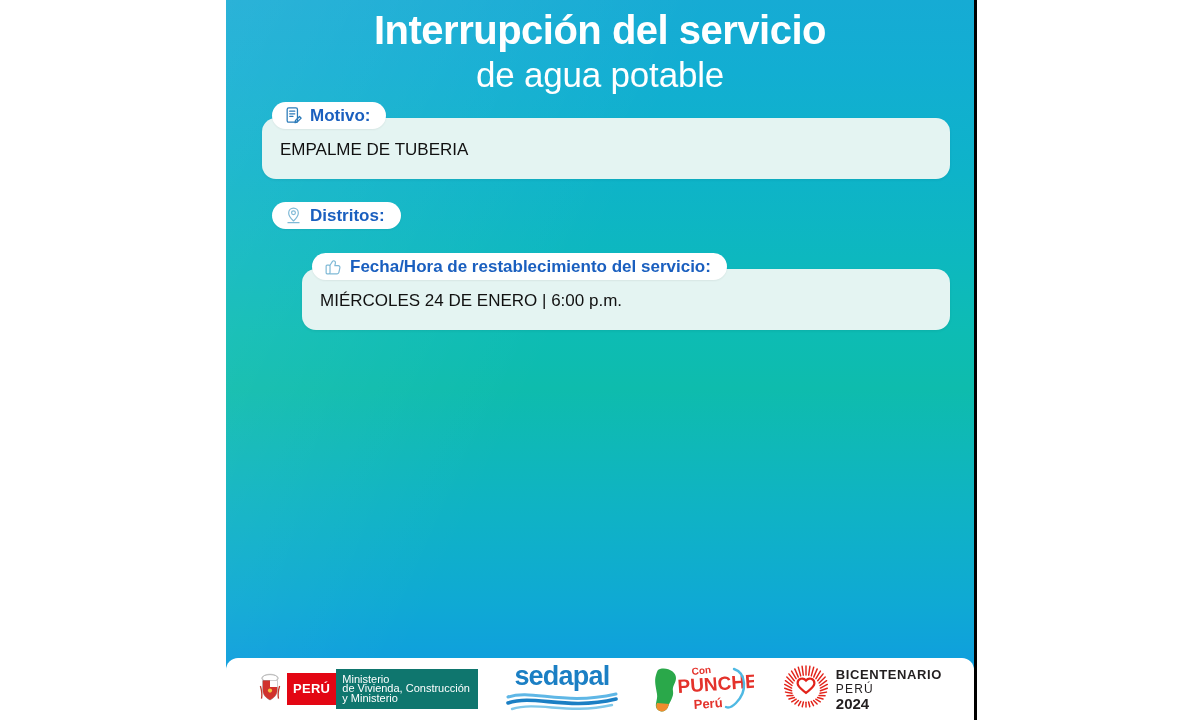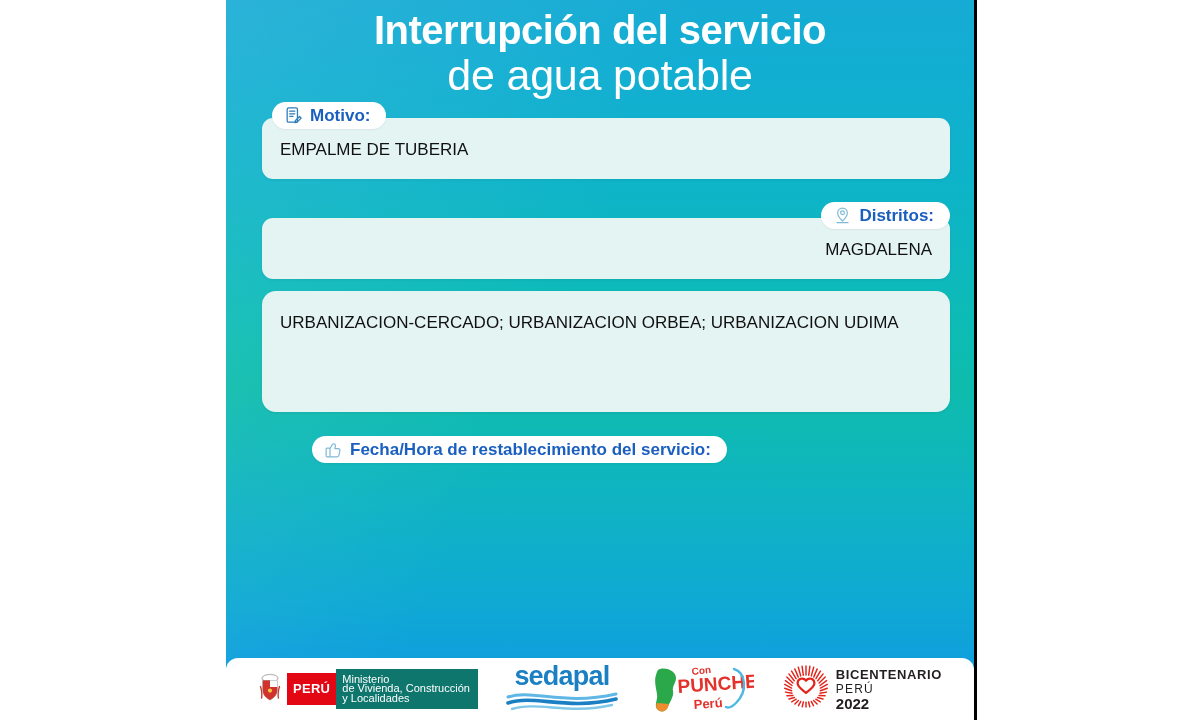--- a/index.html
+++ b/index.html
@@ -63,21 +63,21 @@
   .title-line-1 {
     color: #ffffff;
     font-size: 40px;
     font-weight: bold;
     line-height: 48px;
     letter-spacing: -0.5px;
     white-space: nowrap;
   }
   .title-line-2 {
     color: #ffffff;
-    font-size: 43px;
+    font-size: 35px;
     font-weight: normal;
     line-height: 42px;
     letter-spacing: -0.2px;
     white-space: nowrap;
   }
 
   
   .fields {
     position: relative;
     z-index: 2;
@@ -119,26 +119,26 @@
     position: relative;
     margin-top: -11px;
     background: #e4f4f2;
     border-radius: 14px;
     padding: 19px 18px 12px 18px;
     color: #111111;
     font-size: 17px;
     line-height: 25px;
     box-shadow: 0 1px 3px rgba(0,0,0,0.07);
   }
-  .field-box.one-line  { min-height: 30px; border-radius: 11px; }
+  .field-box.one-line  { min-height: 30px; }
   .field-box.tall      { min-height: 90px; }
 
   
   .f-motivo       { margin-top: 2px;  }
-  .f-distritos    { margin-top: 23px; text-align: right; }
+  .f-distritos    { margin-top: 23px; }
   .f-localidades  { margin-top: 23px; }
   .f-inicio       { margin-top: 46px; }
   .f-restablece   { margin-top: 24px; padding-left: 40px; }
 
   
   #footer {
     position: absolute;
     left: 0;
     bottom: 0;
     width: 100%;
@@ -231,38 +231,37 @@
         <div class="field-label">
           <span class="field-icon">
             <svg viewBox="0 0 24 24" width="19" height="19" fill="none" stroke="#7fb9d6" stroke-width="1.5" stroke-linecap="round" stroke-linejoin="round">
               <path d="M12 2.6c-3.4 0-6.1 2.7-6.1 6.1 0 4.3 6.1 10.2 6.1 10.2s6.1-5.9 6.1-10.2c0-3.4-2.7-6.1-6.1-6.1z"></path>
               <circle cx="12" cy="8.6" r="2.4"></circle>
               <line x1="5" y1="21" x2="19" y2="21"></line>
             </svg>
           </span>
           <span class="lbl-text">Distritos:</span>
         </div>
-        <div class="field-box one-line">MAGDALENA</div>
       </div>
 
       <div class="field f-localidades">
-        <div class="field-box tall">URBANIZACION-CERCADO; URBANIZACION ORBEA; URBANIZACION UDIMA</div>
       </div>
 
 
       <div class="field f-restablece">
         <div class="field-label">
           <span class="field-icon">
             <svg viewBox="0 0 24 24" width="19" height="19" fill="none" stroke="#7fb9d6" stroke-width="1.5" stroke-linecap="round" stroke-linejoin="round">
               <path d="M7.6 21.2h9.1c1 0 1.9-.7 2.1-1.7l1.3-6.2c.2-1.2-.7-2.3-1.9-2.3h-4.5l.7-3.4c.3-1.5-.8-2.9-2.3-2.9-.6 0-1.1.3-1.4.9L7.6 10.4"></path>
               <rect x="2.7" y="10.2" width="4.9" height="11" rx="1.2"></rect>
             </svg>
           </span>
           <span class="lbl-text">Fecha/Hora de restablecimiento del servicio:</span>
         </div>
+        <div class="field-box one-line">MIÉRCOLES 24 DE ENERO | 6:00 p.m.</div>
       </div>
 
     </div>
 
     <div id="footer">
 
       <div class="logo logo-minvivienda">
         <span class="shield-wrap">
           <svg width="24" height="30" viewBox="0 0 24 30">
             <ellipse cx="12" cy="6.2" rx="8.2" ry="3.6" fill="none" stroke="#9a9a9a" stroke-width="0.7"></ellipse>
@@ -273,21 +272,21 @@
             <path d="M4.8 15.1 h14.4 v2.9 c0 5.2 -4.2 8.6 -7.2 9.9 c-3 -1.3 -7.2 -4.7 -7.2 -9.9 z" fill="#d1322c"></path>
             <circle cx="12" cy="18.6" r="2.1" fill="#f2c53d"></circle>
             <path d="M2.4 14 q2.2 7.4 1.1 12.6" fill="none" stroke="#c0392b" stroke-width="1.3"></path>
             <path d="M21.6 14 q-2.2 7.4 -1.1 12.6" fill="none" stroke="#c0392b" stroke-width="1.3"></path>
           </svg>
         </span>
         <span class="peru-tag">PERÚ</span>
         <span class="ministry-tag">
           <span style="display:block">Ministerio</span>
           <span style="display:block">de Vivienda, Construcción</span>
-          <span style="display:block">y Localidades</span>
+          <span style="display:block">y Ministerio</span>
         </span>
       </div>
 
       <div class="logo logo-sedapal">
         <span class="sedapal-word">sedapal</span>
         <span>
           <svg width="112" height="22" viewBox="0 0 112 22" fill="none" stroke-linecap="round">
             <path d="M2 7 C26 -1 58 16 110 4" stroke="#5fb7e6" stroke-width="3"></path>
             <path d="M2 13 C28 4 60 21 110 9" stroke="#1b7fc4" stroke-width="3.6"></path>
             <path d="M6 19 C32 11 62 25 106 15" stroke="#7fc8ea" stroke-width="2.4"></path>
@@ -355,20 +354,20 @@
               <line x1="12.8" y1="5.9" x2="16.3" y2="14.1"></line>
               <line x1="16.3" y1="4.3" x2="18.7" y2="12.9"></line>
               <line x1="20.1" y1="3.3" x2="21.3" y2="12.2"></line>
             </g>
             <path d="M24 17.5 c-2.8 -3.6 -8.4 -1.8 -8.4 2.8 c0 3.9 5.3 6.9 8.4 9.6 c3.1 -2.7 8.4 -5.7 8.4 -9.6 c0 -4.6 -5.6 -6.4 -8.4 -2.8 z" fill="none" stroke="#e2231a" stroke-width="2.2"></path>
           </svg>
         </span>
         <span class="bic-text">
           <div class="bic-l1">BICENTENARIO</div>
           <div class="bic-l2">PERÚ</div>
-          <div class="bic-l3">2022</div>
+          <div class="bic-l3">2024</div>
         </span>
       </div>
 
     </div>
 
   </div>
 </div>
 
 </body></html>

